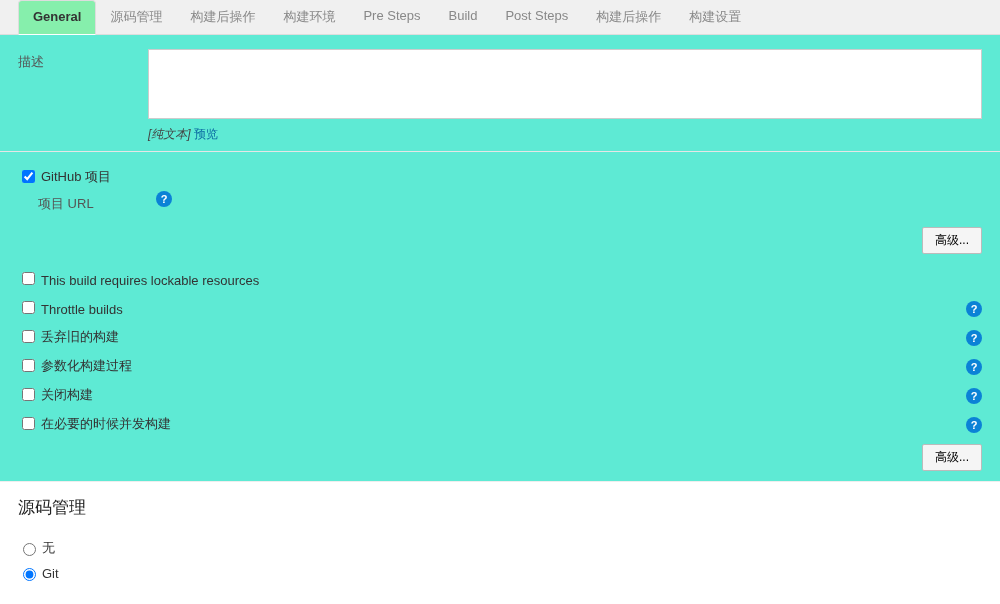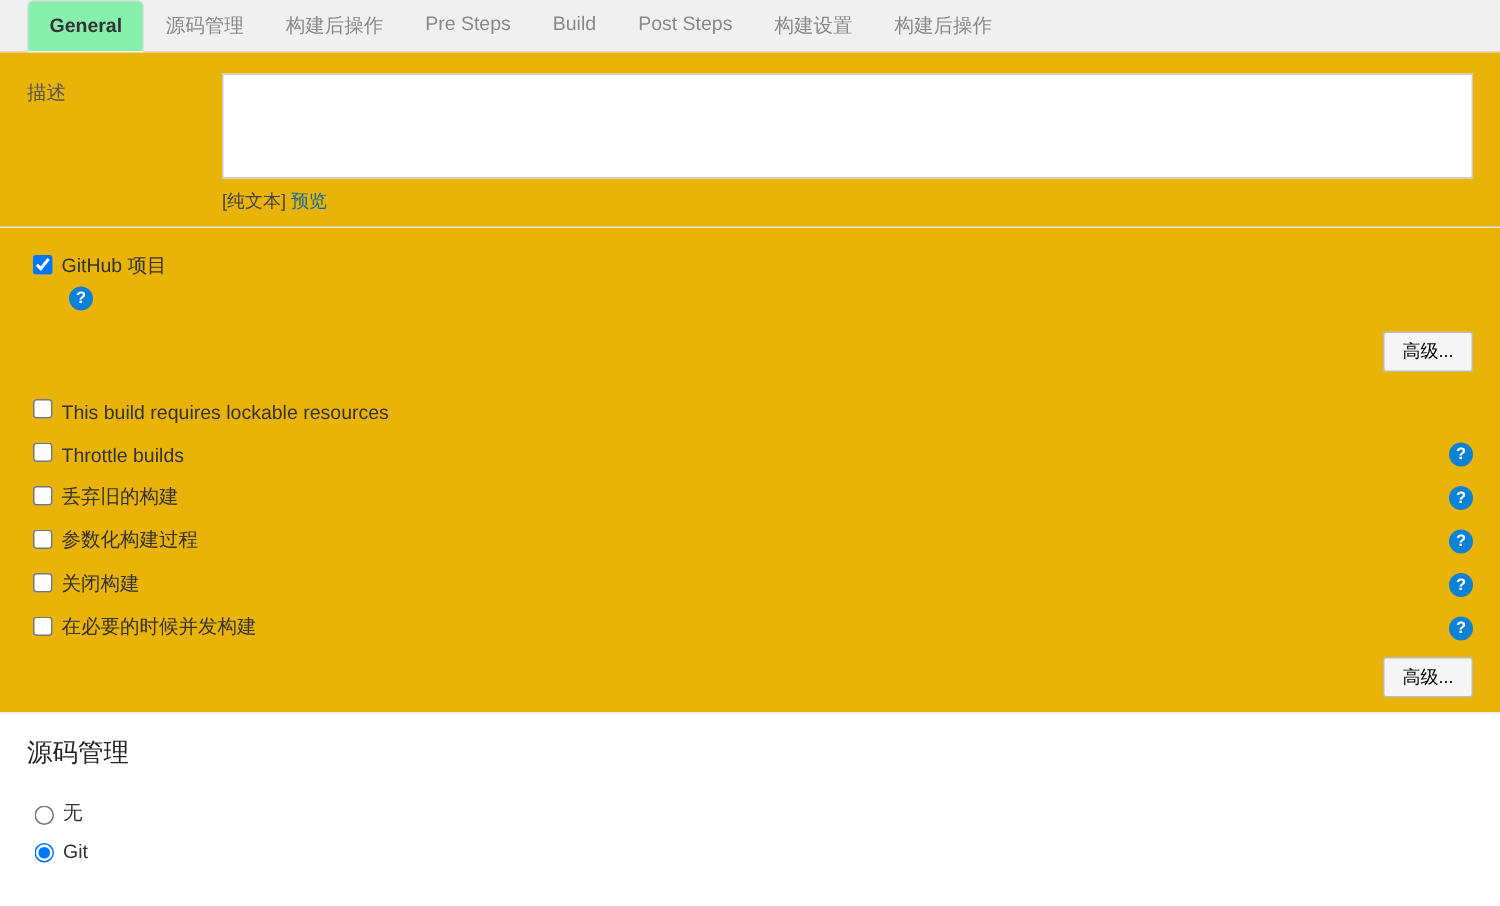--- a/index.html
+++ b/index.html
@@ -30,21 +30,21 @@
     .tab.active {
       background: #86efac;
       border: 1px solid #ddd;
       border-bottom: 1px solid #fff;
       border-radius: 4px 4px 0 0;
       color: #333;
       font-weight: bold;
       margin-bottom: -1px;
     }
     .content {
-      background: #eab308;
+      background: #5eead4;
       padding: 14px 18px 4px 18px;
     }
     .row {
       display: flex;
       align-items: flex-start;
       margin-bottom: 8px;
     }
     .label {
       width: 130px;
       flex-shrink: 0;
@@ -59,21 +59,21 @@
       height: 70px;
       border: 1px solid #ccc;
       resize: none;
       font-family: inherit;
       padding: 4px;
     }
     .below-textarea {
       margin-top: 4px;
       font-size: 12px;
     }
-    .below-textarea .plain { color: #444; }
+    .below-textarea .plain { color: #444; font-style: italic; }
     .below-textarea .preview { color: #0b6aa2; cursor: pointer; }
     .hr-wrap {
       border-top: 1px solid #e6e6e6;
       margin: 8px -18px 0 -18px;
       padding: 10px 18px 4px 18px;
     }
     .checkbox-row {
       display: flex;
       align-items: flex-end;
       padding: 5px 0;
@@ -148,45 +148,47 @@
   </style>
 </head>
 <body>
 
 <div class="page">
 
   <div class="tabs">
     <div class="tab active">General</div>
     <div class="tab">源码管理</div>
     <div class="tab">构建后操作</div>
+    <div class="tab">构建环境</div>
     <div class="tab">Pre Steps</div>
     <div class="tab">Build</div>
     <div class="tab">Post Steps</div>
+    <div class="tab">构建后操作</div>
     <div class="tab">构建设置</div>
-    <div class="tab">构建后操作</div>
   </div>
 
   <div class="content">
     <div class="row">
       <div class="label">描述</div>
       <div class="field">
         <textarea style=""></textarea>
         <div class="below-textarea">
           <span class="plain">[纯文本]</span>
           <span class="preview">预览</span>
         </div>
       </div>
     </div>
 
     <div class="hr-wrap">
       <div class="checkbox-row">
         <input type="checkbox" checked="" style="">
         <span class="checkbox-label">GitHub 项目</span>
       </div>
       <div class="row url-row" style="padding-left:20px;">
+        <div class="label" style="width:110px;">项目 URL</div>
         <span class="help-icon">?</span>
       </div>
       <div class="btn-advanced-row">
         <button class="btn advanced-margin">高级...</button>
       </div>
     </div>
 
     <div class="checkbox-row">
       <input type="checkbox" style="">
       <span class="checkbox-label">This build requires lockable resources</span>

